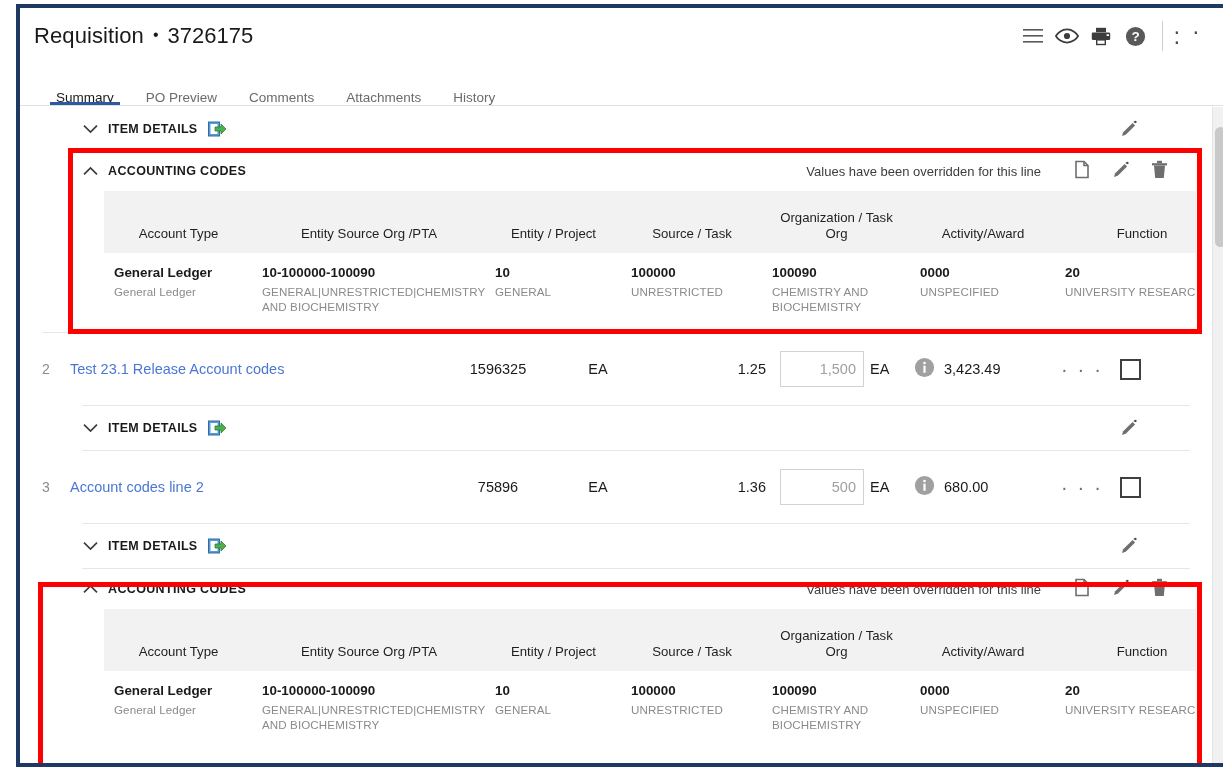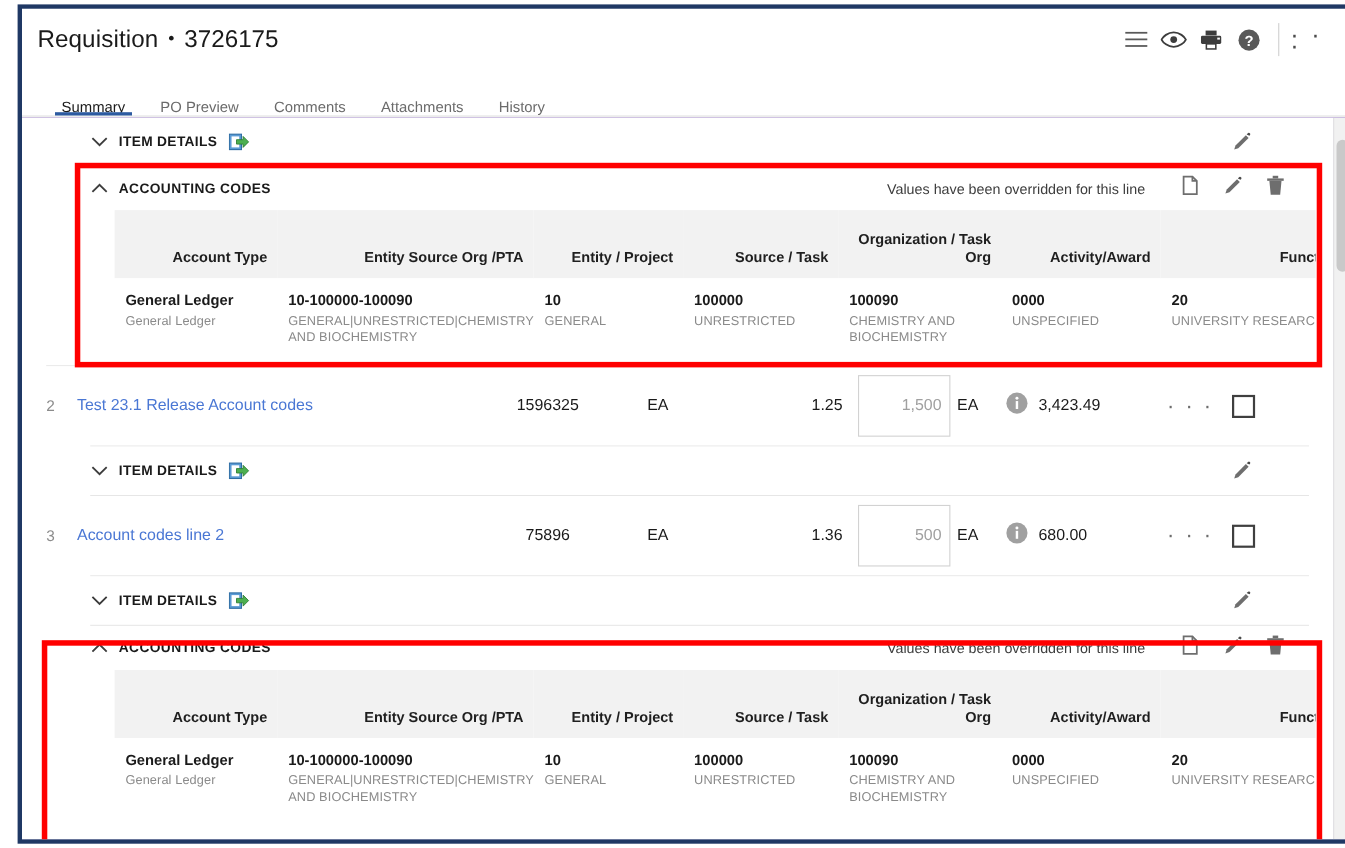--- a/index.html
+++ b/index.html
@@ -217,22 +217,22 @@
     margin-right: 16px;
     overflow: hidden;
   }
   table.acct {
     border-collapse: collapse;
     width: 1124px;
     table-layout: fixed;
   }
   table.acct thead th {
     background: #f2f2f2;
-    text-align: right;
-    font-weight: 700;
+    text-align: center;
+    font-weight: 400;
     font-size: 13.2px;
     color: #1f1f1f;
     vertical-align: bottom;
     padding: 11px 9px 11px 10px;
     height: 62px;
     line-height: 16px;
   }
   table.acct tbody td {
     background: #ffffff;
     vertical-align: top;
@@ -295,21 +295,21 @@
   }
   .li-price {
     font-size: 14.5px;
     color: #1a1a1a;
     width: 114px;
     text-align: right;
     flex: 0 0 auto;
   }
   .qty-input {
     width: 84px;
-    height: 56px;
+    height: 36px;
     border: 1px solid #d2d2d2;
     background: #ffffff;
     font-size: 14.5px;
     color: #a0a0a0;
     text-align: right;
     padding: 0 7px;
     margin-left: 14px;
     font-family: "Liberation Sans", sans-serif;
     flex: 0 0 auto;
   }

